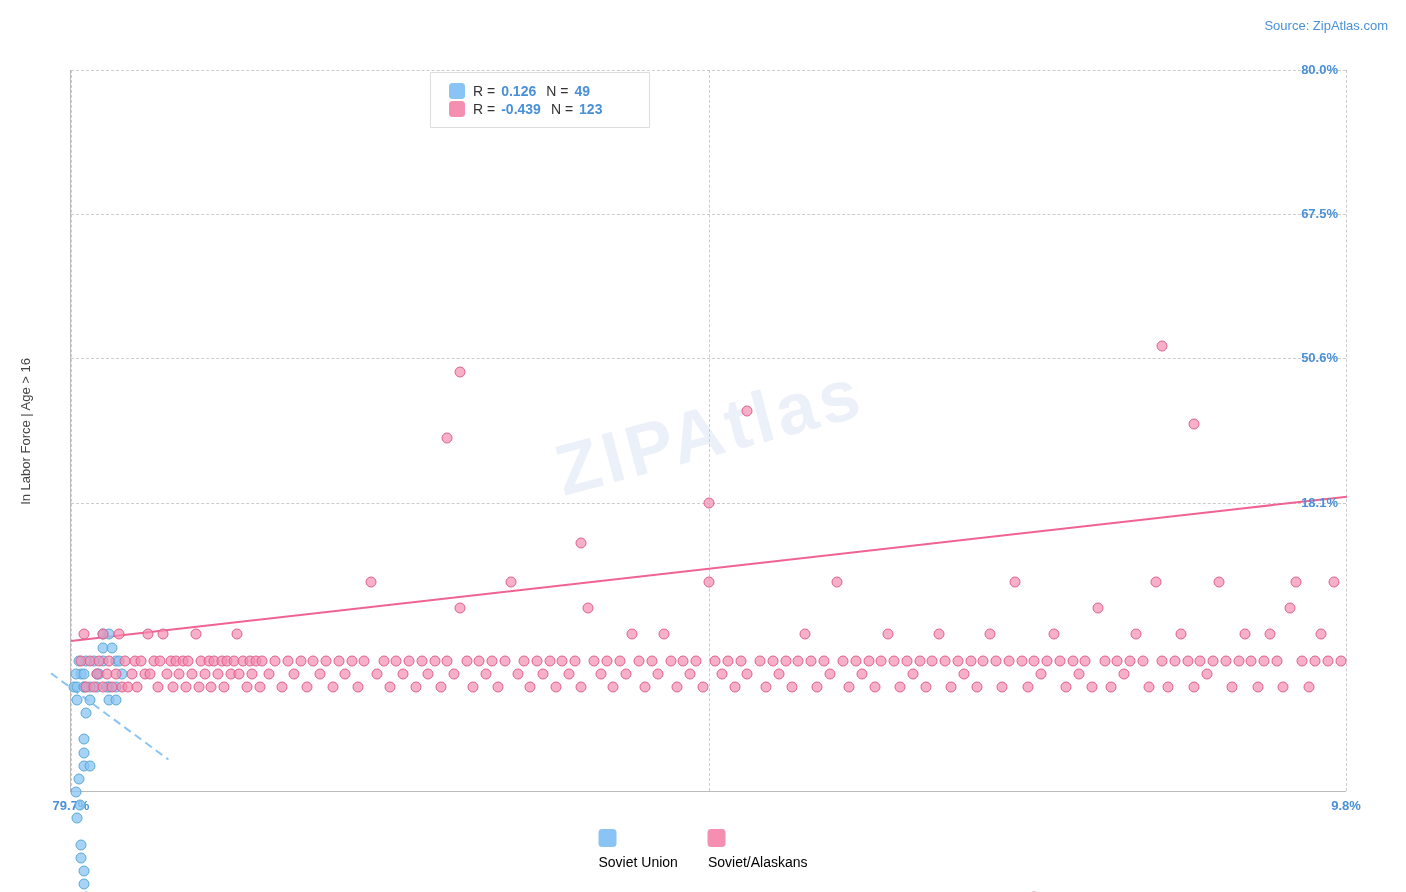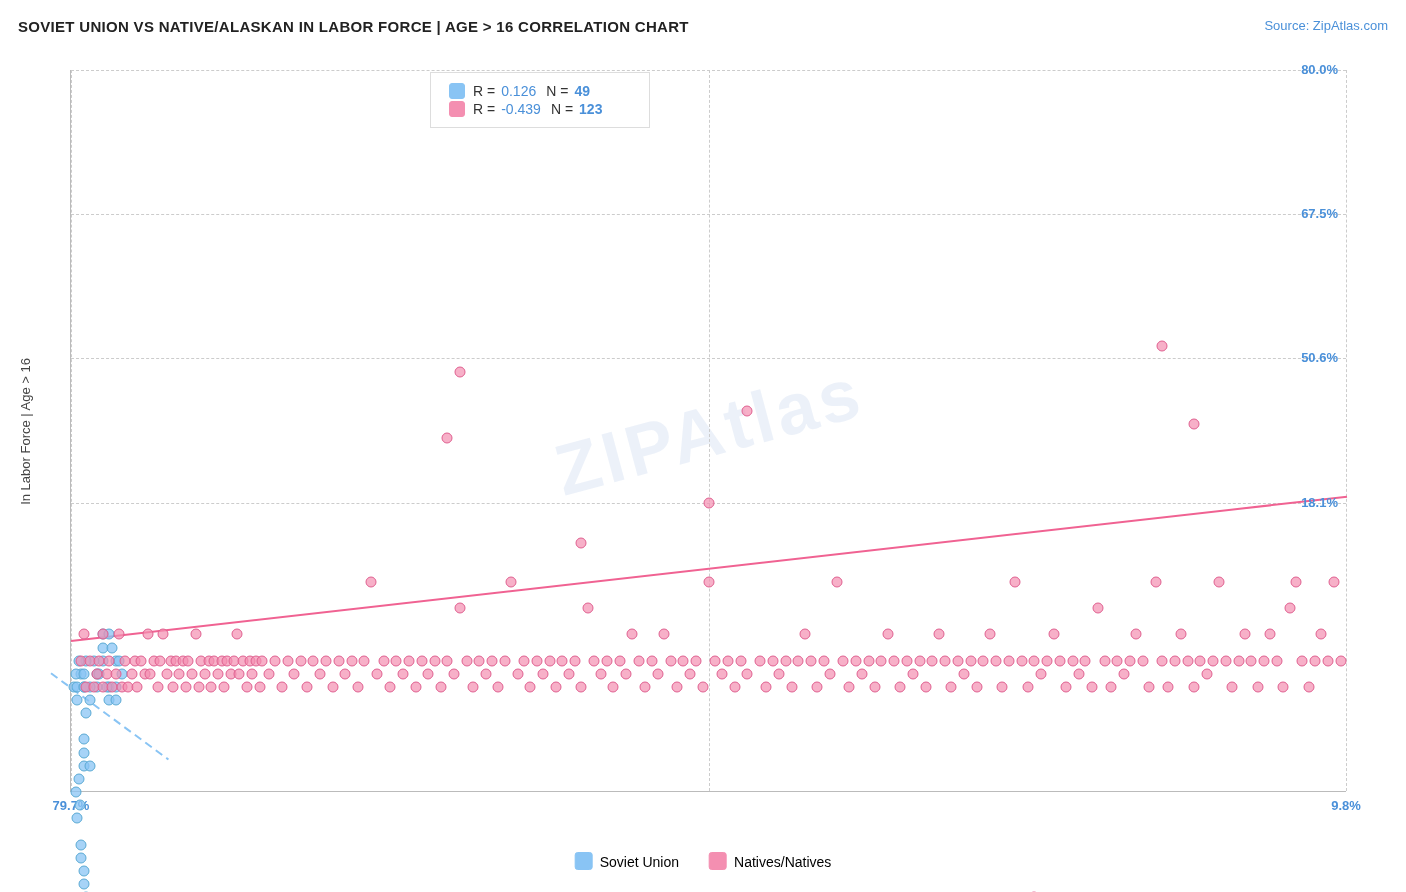--- a/index.html
+++ b/index.html
@@ -89,21 +89,21 @@
       border-radius: 3px;
       margin-right: 8px;
       flex-shrink: 0;
     }
     .legend-text {
       color: #333;
       margin-right: 6px;
     }
     .legend-r {
       color: #4a90d9;
-      font-weight: normal;
+      font-weight: bold;
       margin-right: 10px;
     }
     .legend-n {
       color: #4a90d9;
       font-weight: bold;
     }
     .dot {
       position: absolute;
       border-radius: 50%;
       transform: translate(-50%, -50%);
@@ -131,34 +131,34 @@
       bottom: 22px;
       left: 50%;
       transform: translateX(-50%);
       display: flex;
       align-items: center;
       gap: 30px;
       font-size: 14px;
     }
     .bottom-legend-item {
       display: flex;
-      align-items: flex-end;
+      align-items: flex-start;
       gap: 7px;
+      flex-direction: column;
     }
     .bottom-legend-box {
       width: 18px;
       height: 18px;
       border-radius: 3px;
     }
   </style>
 </head>
 <body>
 
 <div class="chart-container">
-  <div class="chart-title">SOVIET UNION VS NATIVE/ALASKAN IN LABOR FORCE | AGE &gt; 16 CORRELATION CHART</div>
   <div class="source-label">Source: ZipAtlas.com</div>
 
   <div style="position:absolute;left:10px;top:70px;bottom:100px;width:30px;display:flex;align-items:center;justify-content:center;">
     <span style="font-size:13px;color:#444;white-space:nowrap;writing-mode:vertical-rl;transform:rotate(180deg);">In Labor Force | Age &gt; 16</span>
   </div>
 
   <div class="chart-area" id="chartArea">
 
     <div class="watermark">ZIPAtlas</div>
 
@@ -483,16 +483,16 @@
     </div>
   </div>
 
   <div class="bottom-legend">
     <div class="bottom-legend-item">
       <div class="bottom-legend-box" style="background:#89c4f4;border:1px solid #89c4f4;"></div>
       <span>Soviet Union</span>
     </div>
     <div class="bottom-legend-item">
       <div class="bottom-legend-box" style="background:#f48fb1;border:1px solid #f48fb1;"></div>
-      <span>Natives/Natives</span>
+      <span>Soviet/Alaskans</span>
     </div>
   </div>
 </div>
 
 </body></html>

